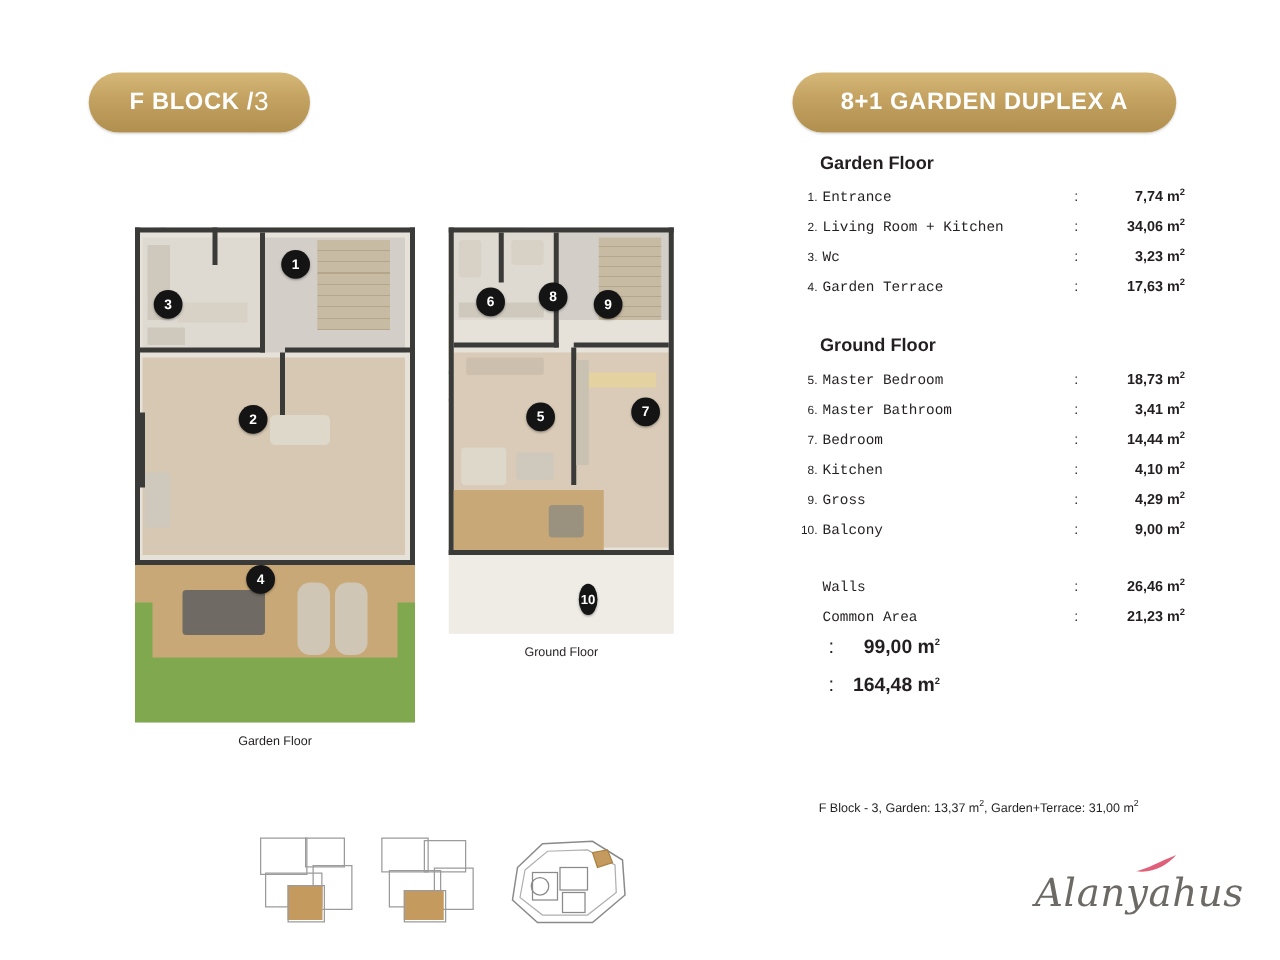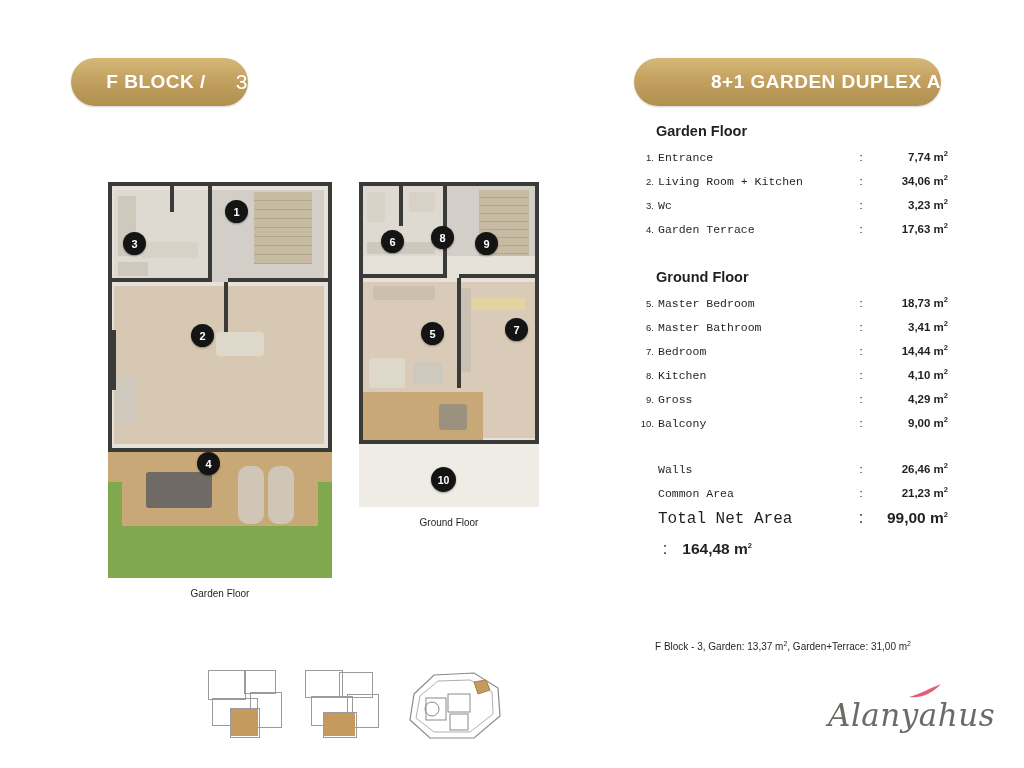--- a/index.html
+++ b/index.html
@@ -16,25 +16,24 @@
     overflow: hidden;
   }
 
   
   .pill {
     position: absolute;
     border-radius: 999px;
     color: #ffffff;
     display: flex;
     align-items: center;
-    justify-content: flex-end;
+    justify-content: center;
     letter-spacing: 0.5px;
     background: linear-gradient(180deg, #d5b878 0%, #c3a160 45%, #b08f4f 100%);
     box-shadow: 0 1px 2px rgba(0,0,0,0.18);
-    gap: 30px;
   }
   #block-pill {
     left: 71px;
     top: 58px;
     width: 177px;
     height: 48px;
     font-size: 19px;
     font-weight: bold;
   }
   #block-pill .num {
@@ -147,21 +146,21 @@
     background: #141414;
     color: #ffffff;
     font-size: 11px;
     font-weight: bold;
     display: flex;
     align-items: center;
     justify-content: center;
     box-shadow: 0 1px 2px rgba(0,0,0,0.35);
     z-index: 5;
   }
-  .marker.wide { width: 25px; height: 25px; font-size: 10.5px; }
+  .marker.wide { width: 15px; height: 25px; font-size: 10.5px; margin-left: 32px; }
 
   
   .rm { position: absolute; }
   .wall { position: absolute; background: #3a3a38; }
   .floor-wood { background: #cbb394; }
   .floor-tile { background: #dedad2; }
   .floor-grey { background: #d3cfc8; }
   .floor-light { background: #e6e2da; }
   .grass { background: #7fa84f; }
   .deck { background: #c9a877; }
@@ -392,21 +391,20 @@
       <span class="val"><span>26,46 m</span><sup>2</sup></span>
     </div>
     <div class="row">
       <span class="idx"></span>
       <span class="name">Common Area</span>
       <span class="colon">:</span>
       <span class="val"><span>21,23 m</span><sup>2</sup></span>
     </div>
     <div class="row big">
       <span class="idx"></span>
-      <span class="name">Total Net Area</span>
       <span class="colon">:</span>
       <span class="val"><span>99,00 m</span><sup>2</sup></span>
     </div>
     <div class="row big">
       <span class="idx"></span>
       <span class="colon">:</span>
       <span class="val"><span>164,48 m</span><sup>2</sup></span>
     </div>
   </div>
 </div>

